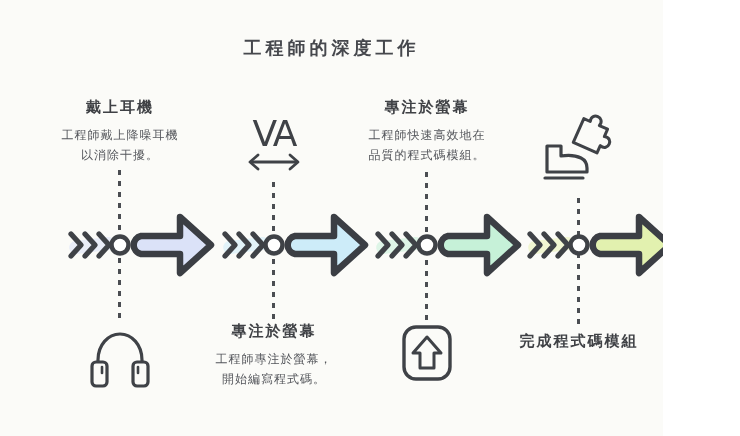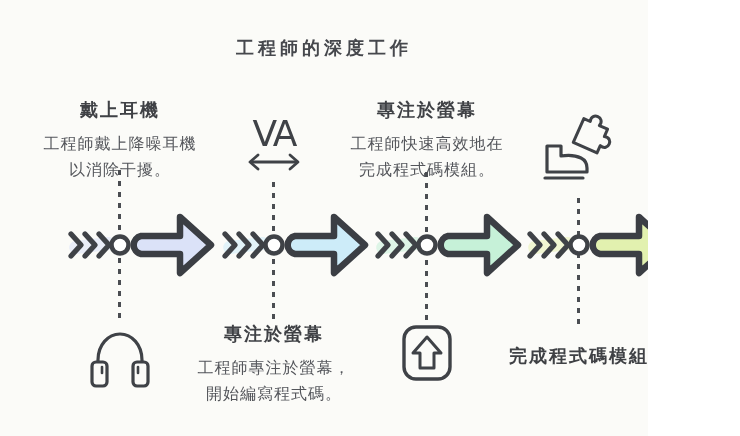--- a/index.html
+++ b/index.html
@@ -5,32 +5,33 @@
   :root{
     --ink:#3f4247;
     --text:#54565b;
     --bg:#fbfbf8;
   }
   html,body{margin:0;padding:0;}
   body{font-family:"DejaVu Serif","Liberation Serif",serif;background:#ffffff;}
   .canvas{
     position:relative;width:648px;height:436px;background:var(--bg);
     overflow:hidden;
+    padding-left:15px;
   }
   .abs{position:absolute;}
   .title{
     left:0;right:0;top:36px;text-align:center;
     font-size:18px;font-weight:bold;letter-spacing:4px;color:#46484d;
   }
   .stage-text{width:170px;text-align:center;}
   .stage-heading{
-    font-size:18px;font-weight:bold;color:#3f4145;letter-spacing:2px;margin-bottom:9px;
+    font-size:15px;font-weight:bold;color:#3f4145;letter-spacing:2px;margin-bottom:9px;
   }
   .stage-desc{
-    font-size:16px;color:var(--text);letter-spacing:1px;line-height:1.65;
+    font-size:12px;color:var(--text);letter-spacing:1px;line-height:1.65;
     white-space:pre-line;
   }
   .dash{
     width:3px;
     background:repeating-linear-gradient(to bottom,#4a4d52 0 5px,transparent 5px 11px);
     z-index:1;
   }
   .chev-svg{z-index:2;}
   .node-svg{z-index:4;}
   .arrow-svg{z-index:3;}
@@ -91,21 +92,21 @@
   </svg>
   <div class="abs stage-text" style="left:189px;top:322px;">
     <div class="stage-heading">專注於螢幕</div>
     <div class="stage-desc">工程師專注於螢幕，
 開始編寫程式碼。</div>
   </div>
 
   <div class="abs stage-text" style="left:342px;top:98px;">
     <div class="stage-heading">專注於螢幕</div>
     <div class="stage-desc">工程師快速高效地在
-完成程式碼模組。</div>
+品質的程式碼模組。</div>
   </div>
   <div class="abs dash" style="left:425px;top:172px;height:148px;"></div>
   <svg class="abs chev-svg chev" style="left:373px;top:228px;" width="54" height="34" viewBox="0 0 54 34">
     <rect x="3" y="11" width="46" height="13" rx="6.5" transform="rotate(-7 26 17)" opacity="0.55" fill="#c6f1d8"></rect>
     <path d="M5,6 L15,17 L5,28"></path>
       <path d="M19,6 L29,17 L19,28"></path>
       <path d="M33,6 L43,17 L33,28"></path>
   </svg>
   <svg class="abs node-svg" style="left:413px;top:231px;" width="28" height="28" viewBox="0 0 28 28">
     <circle cx="14" cy="14" r="8.5" fill="#ffffff" stroke="#3f4247" stroke-width="4.5"></circle>
@@ -133,17 +134,17 @@
     <path d="M5,6 L15,17 L5,28"></path>
       <path d="M19,6 L29,17 L19,28"></path>
       <path d="M33,6 L43,17 L33,28"></path>
   </svg>
   <svg class="abs node-svg" style="left:565px;top:231px;" width="28" height="28" viewBox="0 0 28 28">
     <circle cx="14" cy="14" r="8.5" fill="#ffffff" stroke="#3f4247" stroke-width="4.5"></circle>
   </svg>
   <svg class="abs arrow-svg" style="left:589px;top:205px;" width="88" height="80" viewBox="0 0 88 80">
     <path d="M11,31 L50,31 L50,12 L81,40 L50,68 L50,49 L11,49 A9.2,9.2 0 0 1 11,31 Z" stroke="#3b3e44" stroke-width="6.5" stroke-linejoin="round" stroke-linecap="round" fill="#e2f1af"></path>
   </svg>
-  <div class="abs stage-text" style="left:494px;top:344px;">
+  <div class="abs stage-text" style="left:494px;top:332px;">
     <div class="stage-heading">完成程式碼模組</div>
   </div>
 
 </div>
 
 </body></html>

